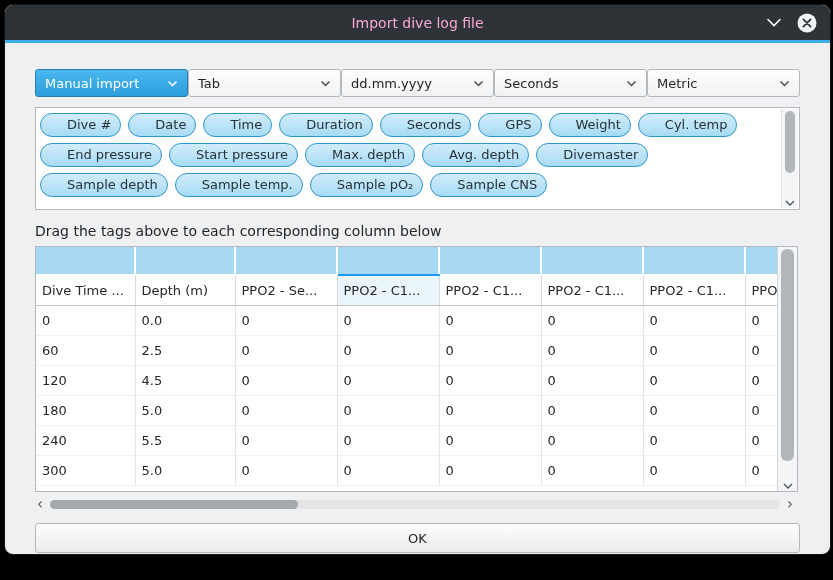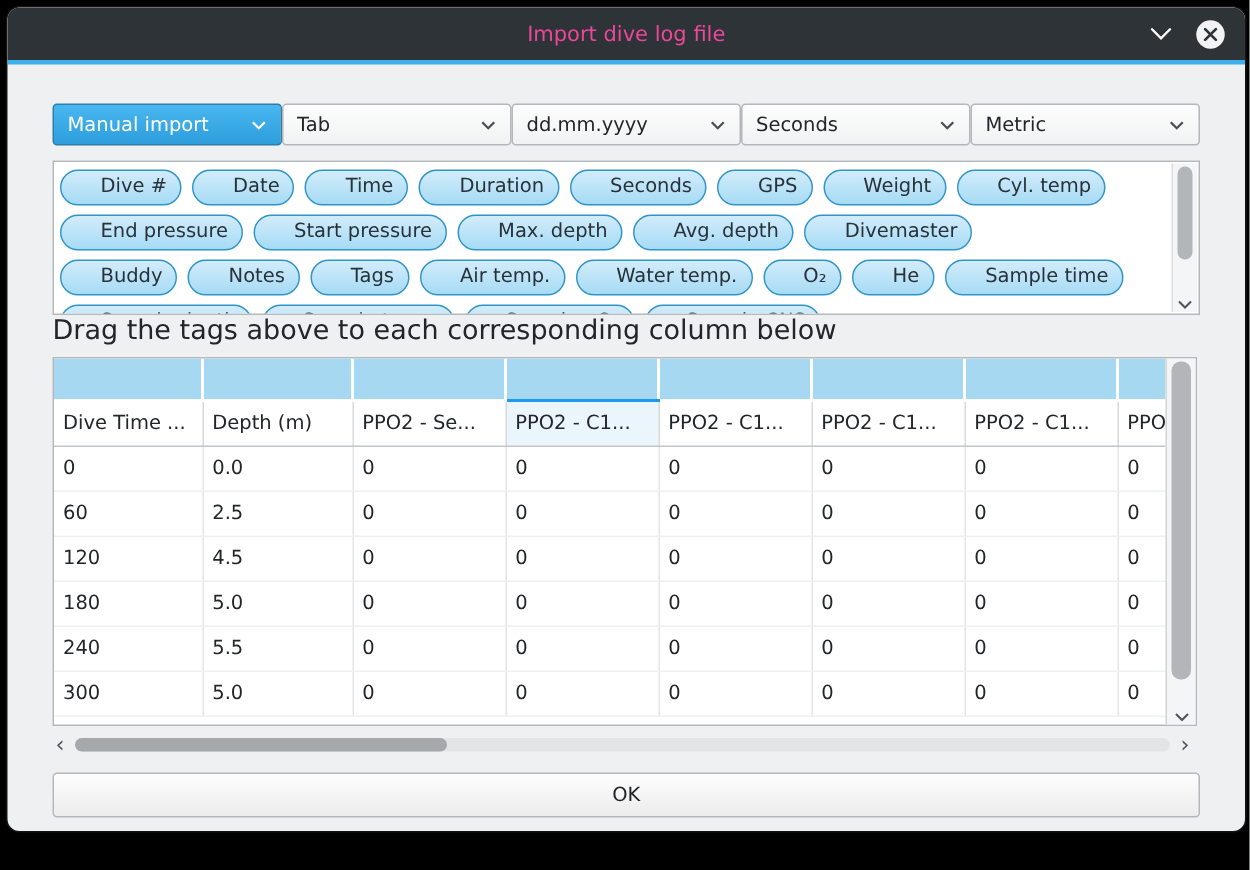--- a/index.html
+++ b/index.html
@@ -11,21 +11,21 @@
   .window{
     position:absolute;left:4px;top:4px;width:825px;height:549px;
     border-radius:9px;overflow:hidden;background:#eff0f1;
     border:1px solid #121416;
   }
   
   .titlebar{
     height:35px;background:#2e3338;display:flex;align-items:center;
     justify-content:center;position:relative;
   }
-  .title{color:#ec4899;font-size:14px;}
+  .title{color:#f9a8d4;font-size:14px;}
   .tb-icons{position:absolute;right:12px;top:0;height:100%;display:flex;align-items:center;gap:14px;}
   .tb-btn{display:flex;align-items:center;justify-content:center;cursor:pointer;}
   .accent{height:3px;background:#3daee9;}
   
   .content{padding:26px 30px 0 30px;}
   
   .combo-row{display:flex;}
   .combo{
     flex:1;height:26px;border:1px solid #b4b8bc;border-radius:3px;
     background:linear-gradient(#fdfdfd,#f1f2f3);
@@ -49,21 +49,21 @@
     padding:2px 9px 3px 26px;font-size:13px;color:#27323a;white-space:nowrap;
     cursor:grab;line-height:17px;
   }
   .scrollbar-v{
     position:absolute;right:1px;top:1px;bottom:1px;width:16px;
     background:#f4f5f6;border-left:1px solid #dcdee0;
   }
   .vthumb{position:absolute;left:3px;right:3px;background:#b2b6ba;border-radius:6px;}
   .varrow{position:absolute;bottom:2px;left:0;right:0;display:flex;justify-content:center;}
   
-  .instruction{font-size:18px;color:#232629;}
+  .instruction{margin-top:13px;font-size:14px;color:#232629;}
   
   .table-wrap{
     margin-top:7px;border:1px solid #b4b8bc;background:#fff;
     height:246px;display:flex;position:relative;width:763px;box-sizing:border-box;
   }
   .grid{flex:1;overflow:hidden;}
   table{border-collapse:collapse;table-layout:fixed;width:770px;padding-left:32px;}
   td,th{box-sizing:border-box;}
   .drop{
     height:28px;background:#a7d8f2;border-right:2px solid #ffffff;
@@ -176,30 +176,20 @@
             <span class="tag">Cyl. temp</span>
           </div>
           <div class="tag-row">
             <span class="tag">End pressure</span>
             <span class="tag">Start pressure</span>
             <span class="tag">Max. depth</span>
             <span class="tag">Avg. depth</span>
             <span class="tag">Divemaster</span>
           </div>
           <div class="tag-row">
-            <span class="tag">Buddy</span>
-            <span class="tag">Notes</span>
-            <span class="tag">Tags</span>
-            <span class="tag">Air temp.</span>
-            <span class="tag">Water temp.</span>
-            <span class="tag">O₂</span>
-            <span class="tag">He</span>
-            <span class="tag">Sample time</span>
-          </div>
-          <div class="tag-row">
             <span class="tag">Sample depth</span>
             <span class="tag">Sample temp.</span>
             <span class="tag">Sample pO₂</span>
             <span class="tag">Sample CNS</span>
           </div>
         </div>
       <div class="scrollbar-v">
         <div class="vthumb" style="top:2px;height:62px;"></div>
         <span class="varrow">
           <svg width="10" height="6" viewBox="0 0 10 6">

